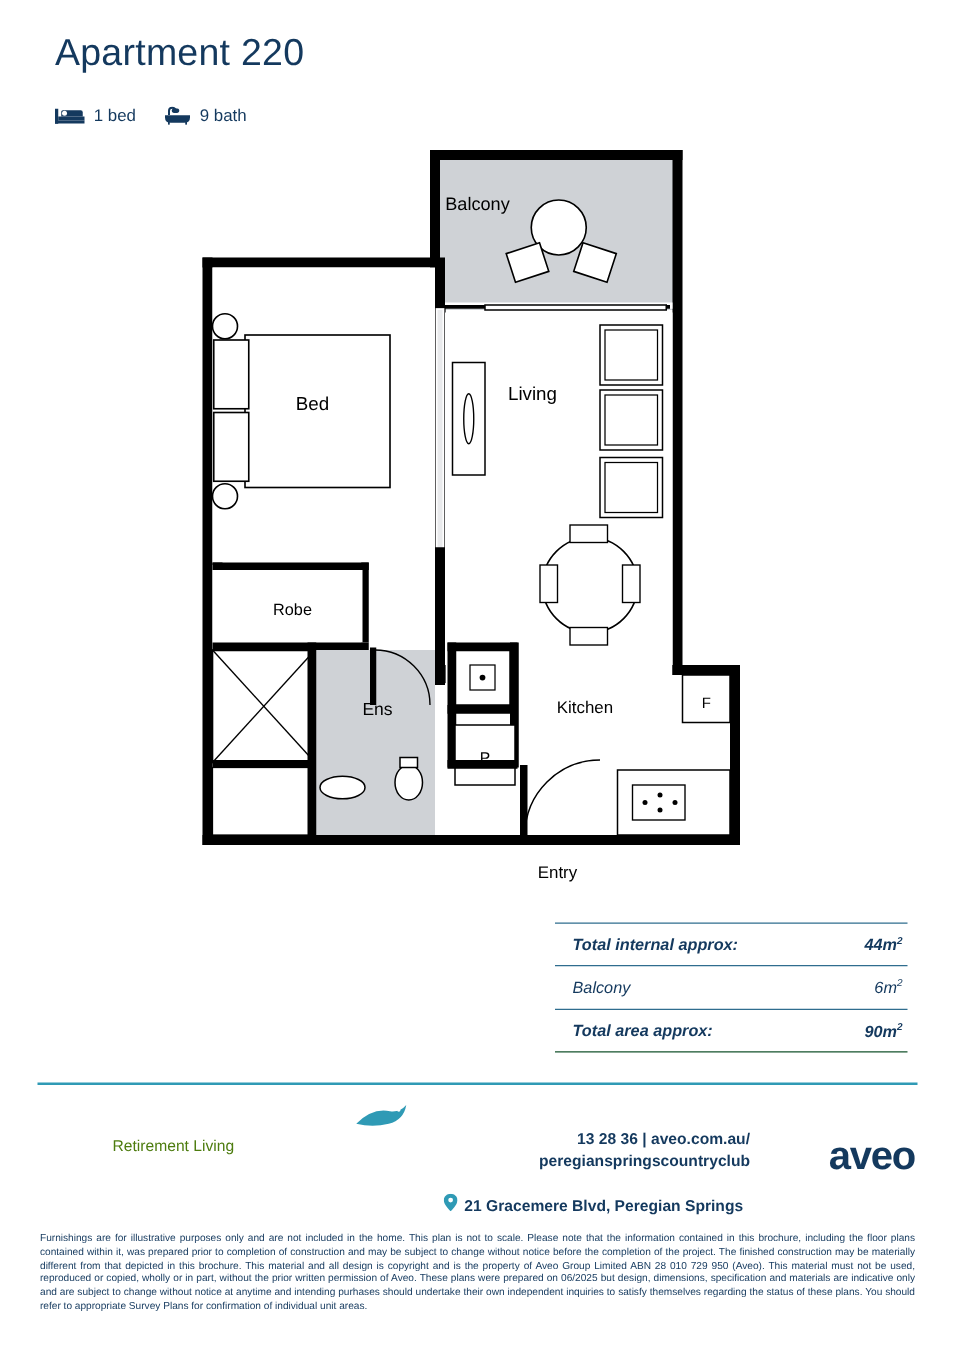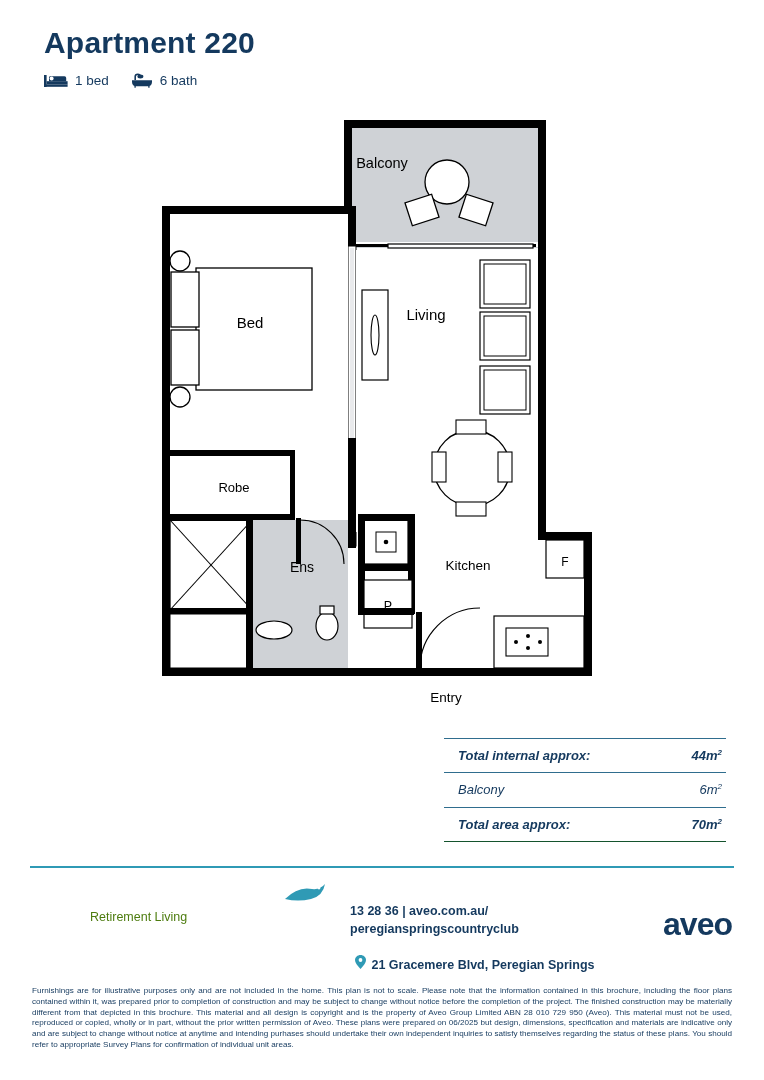--- a/index.html
+++ b/index.html
@@ -15,31 +15,31 @@
   }
 
   
   .header {
     position: absolute;
     top: 26px;
     left: 44px;
   }
   .apt-title {
     font-size: 30px;
-    font-weight: 700;
+    font-weight: 400;
     color: #14395e;
     letter-spacing: 0.2px;
     margin: 0;
     line-height: 1.1;
   }
   .specs {
     display: flex;
     align-items: center;
     gap: 22px;
-    margin-top: 14px;
+    margin-top: 26px;
     color: #14395e;
     font-size: 13.5px;
   }
   .spec {
     display: flex;
     align-items: center;
     gap: 7px;
   }
   .spec svg { display: block; }
 
@@ -111,21 +111,21 @@
   }
   .brand-bird {
     position: absolute;
     left: 248px;
     top: -12px;
   }
   .contact {
     position: absolute;
     left: 320px;
     top: 16px;
-    text-align: left;
+    text-align: right;
     font-size: 12.5px;
     font-weight: bold;
     color: #14395e;
     line-height: 1.45;
     width: 250px;
   }
   .contact .addr {
     display: flex;
     align-items: center;
     justify-content: center;
@@ -175,21 +175,21 @@
     <div class="spec">
       <span>
         <svg width="22" height="15" viewBox="0 0 22 15">
           <path d="M1 7.2 L21 7.2 L21 9.0 Q21 13.2 16.4 13.2 L5.6 13.2 Q1 13.2 1 9.0 Z" fill="#14395e"></path>
           <path d="M4.2 7.0 L4.2 3.6 Q4.2 1.2 6.8 1.2 Q9.2 1.2 9.2 3.4" fill="none" stroke="#14395e" stroke-width="1.6"></path>
           <ellipse cx="9.4" cy="3.5" rx="3.0" ry="1.9" fill="#14395e"></ellipse>
           <rect x="3.4" y="12.6" width="1.4" height="2.1" fill="#14395e"></rect>
           <rect x="17.2" y="12.6" width="1.4" height="2.1" fill="#14395e"></rect>
         </svg>
       </span>
-      <span>6 bath</span>
+      <span>9 bath</span>
     </div>
   </div>
 </div>
 
 <div class="plan">
   <svg width="460" height="600" viewBox="0 0 460 600">
 
     <rect x="198" y="8" width="192" height="120" fill="#cfd2d6"></rect>
 
     <rect x="194" y="0" width="8" height="132" fill="#000"></rect>
@@ -305,21 +305,21 @@
   <div class="area-row bold">
     <span class="area-label">Total internal approx:</span>
     <span class="area-value"><span>44m</span><sup>2</sup></span>
   </div>
   <div class="area-row">
     <span class="area-label">Balcony</span>
     <span class="area-value"><span>6m</span><sup>2</sup></span>
   </div>
   <div class="area-row bold">
     <span class="area-label">Total area approx:</span>
-    <span class="area-value"><span>70m</span><sup>2</sup></span>
+    <span class="area-value"><span>90m</span><sup>2</sup></span>
   </div>
 </div>
 
 <div class="divider"></div>
 
 <div class="footer">
   <div class="brand">
     <div class="brand-sub">Retirement Living</div>
     <span class="brand-bird">
       <svg width="46" height="30" viewBox="0 0 46 30">

